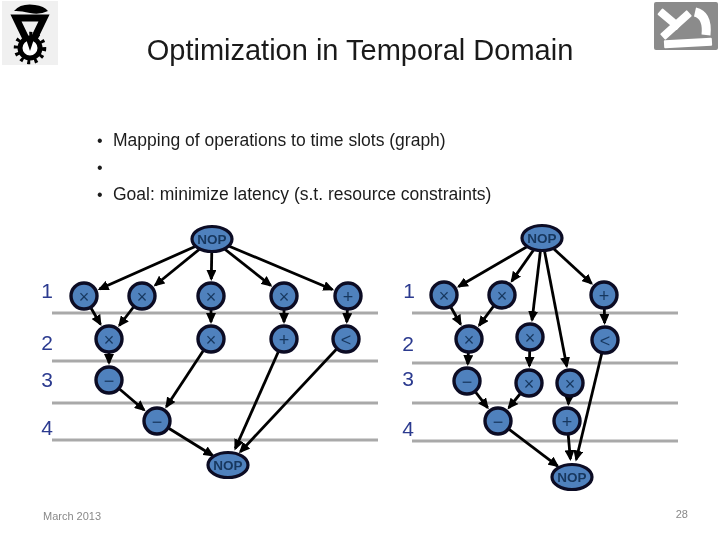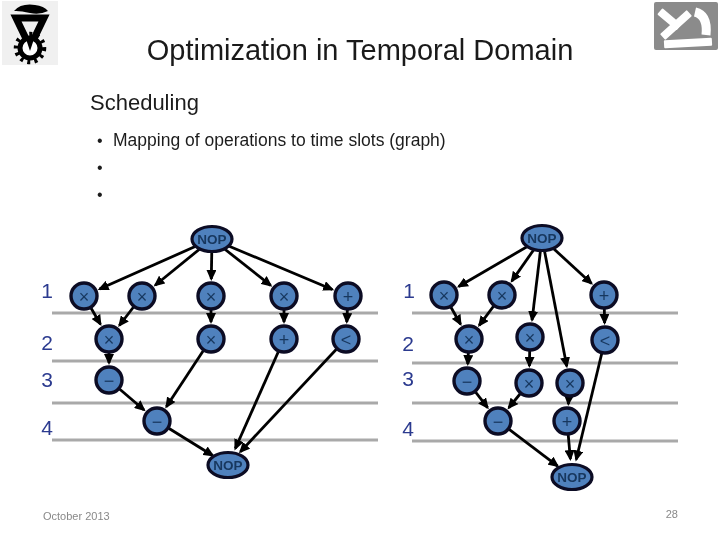--- a/index.html
+++ b/index.html
@@ -11,21 +11,21 @@
 
   .title{position:absolute;left:60px;right:60px;top:34px;text-align:center;
          font-size:29px;color:#1a1a1a;letter-spacing:0;white-space:nowrap;}
   .subtitle{position:absolute;left:90px;top:90px;font-size:22px;color:#1c1c1c;}
 
   .bullets{position:absolute;left:97px;top:127px;width:520px;}
   .bullet-row{display:flex;align-items:flex-start;line-height:27px;font-size:17.5px;color:#1c1c1c;}
   .bullet-row .dot{width:16px;flex:0 0 16px;font-size:16px;color:#1c1c1c;}
 
   .footer-left{position:absolute;left:43px;top:510px;font-size:11px;color:#898989;}
-  .footer-right{position:absolute;right:42px;top:508px;font-size:11px;color:#898989;}
+  .footer-right{position:absolute;right:32px;top:508px;font-size:11px;color:#898989;}
 
   .graph-canvas{position:absolute;left:0;top:0;width:720px;height:540px;}
   .graph-canvas text{font-family:"Liberation Sans", sans-serif;}
 </style>
 </head>
 <body>
 
 <div class="slide">
 
   <svg class="logo-left" viewBox="0 0 56 66">
@@ -39,32 +39,32 @@
 
   <svg class="logo-right" viewBox="0 0 64 50">
     <rect x="0" y="0" width="64" height="48" rx="2" fill="#8b8b8b"></rect>
     <rect x="4" y="19" width="36" height="8" rx="1" fill="#ffffff" transform="rotate(-42 22 23)"></rect>
     <rect x="3" y="13" width="25" height="8" rx="1" fill="#ffffff" transform="rotate(40 15 17)"></rect>
     <path d="M41,10 Q54,13 52,33" fill="none" stroke="#ffffff" stroke-width="9"></path>
     <rect x="10" y="37" width="48" height="8" rx="1" fill="#ffffff" transform="rotate(-3 34 41)"></rect>
   </svg>
 
   <div class="title">Optimization in Temporal Domain</div>
-  <div class="subtitle">Scheduling</div>
 
   <div class="bullets">
     <div class="bullet-row">
       <span class="dot">•</span>
       <span>Mapping of operations to time slots (graph)</span>
     </div>
     <div class="bullet-row">
       <span class="dot">•</span>
     </div>
     <div class="bullet-row">
       <span class="dot">•</span>
+      <span>Goal: minimize latency (s.t. resource constraints)</span>
     </div>
   </div>
 
   <svg id="graph-svg" class="graph-canvas" viewBox="0 0 720 540">
     <defs>
       <marker id="arrowhead" viewBox="0 0 12 10" markerWidth="12" markerHeight="10" refX="9" refY="5" orient="auto" markerUnits="userSpaceOnUse">
         <path d="M0,0 L11,5 L0,10 Z" fill="#000000"></path>
       </marker>
     </defs>
   <g>
@@ -218,16 +218,16 @@
           <circle cx="567" cy="421" r="13" fill="#4f81bd" stroke="#0c0c24" stroke-width="3.4"></circle>
           <text x="567" y="421.5" text-anchor="middle" dominant-baseline="central" fill="#17375e" font-size="18" font-weight="400">+</text>
         </g>
         <g>
           <ellipse cx="572" cy="477" rx="20" ry="12.5" fill="#4f81bd" stroke="#0c0c24" stroke-width="3.2"></ellipse>
           <text x="572" y="477.5" text-anchor="middle" dominant-baseline="central" fill="#17375e" font-size="13.5" font-weight="600">NOP</text>
         </g>
       </g>
     </svg>
 
-  <div class="footer-left">October 2013</div>
+  <div class="footer-left">March 2013</div>
   <div class="footer-right">28</div>
 
 </div>
 
 </body></html>

